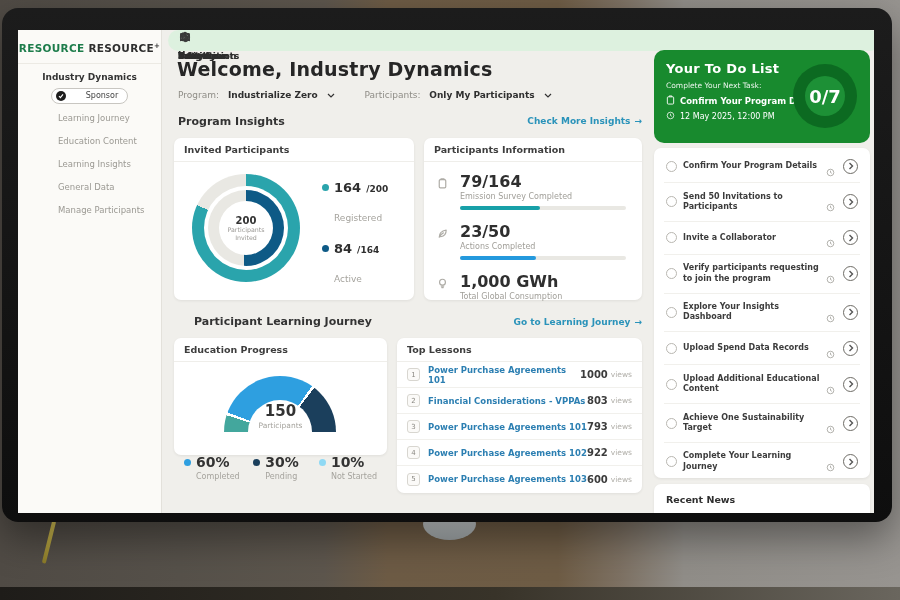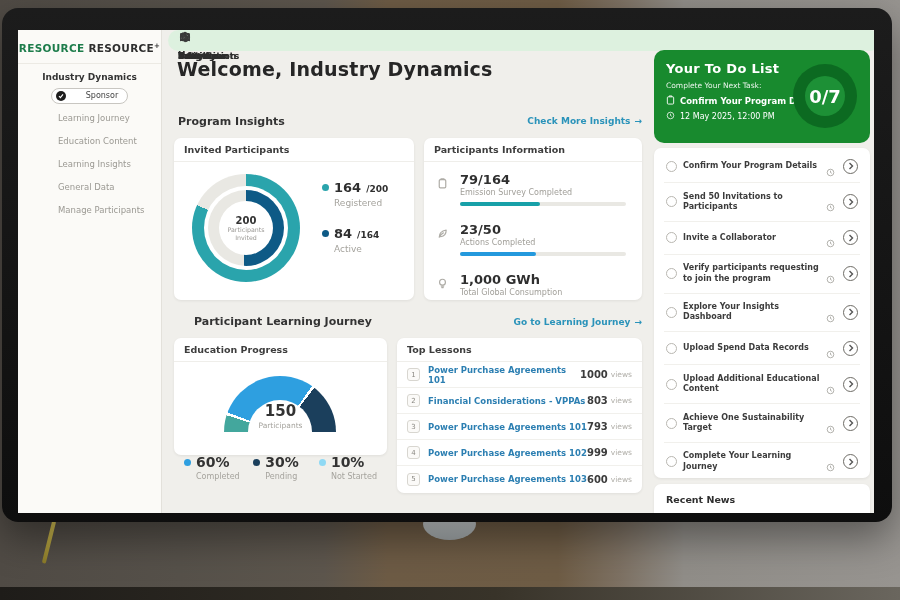--- a/index.html
+++ b/index.html
@@ -61,26 +61,26 @@
   .ring-i { width:76px; height:76px; border-radius:50%; display:flex; align-items:center; justify-content:center; }
   .ring-hole { width:54px; height:54px; border-radius:50%; background:#fff; display:flex; flex-direction:column; align-items:center; justify-content:center; text-align:center; }
   .d-val { font-size:10px; font-weight:bold; color:#333; }
   .d-lab { font-size:6.3px; color:#9b9995; width:46px; line-height:1.2; }
   .dlegend { position:absolute; left:148px; top:42px; }
   .dl-entry { margin-bottom:18px; }
   .dl-top { display:flex; align-items:baseline; gap:5px; }
   .dl-dot { width:7px; height:7px; border-radius:50%; align-self:center; }
   .dl-big { font-size:13px; font-weight:bold; color:#2f2f2f; }
   .dl-small { font-size:9px; font-weight:bold; color:#2f2f2f; }
-  .dl-lab { font-size:9px; color:#a5a39d; margin-left:12px; margin-top:3px; }
+  .dl-lab { font-size:9px; color:#a5a39d; margin-left:12px; margin-top:18px; }
 
   
   .stat { position:relative; margin:10px 10px 0 12px; padding-left:24px; height:40px; }
   .stat-ic { position:absolute; left:0; top:3px; width:13px; height:13px; }
-  .stat-value { font-size:13px; font-weight:bold; color:#2f2f2f; }
+  .stat-value { font-size:16px; font-weight:bold; color:#2f2f2f; }
   .stat-label { font-size:8px; color:#a09e98; margin-top:1px; }
   .bar { margin-top:5px; width:166px; height:4px; background:var(--track); border-radius:2px; }
   .bar-fill { height:100%; border-radius:2px; }
 
   
   .gauge { position:absolute; left:50px; top:38px; width:112px; height:56px; border-radius:112px 112px 0 0; }
   .gauge-hole { position:absolute; left:74px; top:62px; width:64px; height:32px; background:#fff; border-radius:64px 64px 0 0; }
   .gauge-center { position:absolute; left:0; width:100%; top:64px; text-align:center; }
   .g-val { font-size:15px; font-weight:bold; color:#333; }
   .g-lab { font-size:7.5px; color:#a5a39d; margin-top:1px; }
@@ -229,20 +229,36 @@
                 </svg>
               </span>
               <span>Settings</span>
             </div>
           </div>
       </div>
 
       <div class="main">
         <div class="welcome">Welcome, Industry Dynamics</div>
 
+        <div class="filters">
+          <div>
+            <span class="f-label">Program:</span>
+            <span class="f-value">Industrialize Zero</span>
+            <span class="f-chev"><svg width="8" height="5" viewBox="0 0 8 5">
+                  <polyline points="1,1 4,4 7,1" fill="none" stroke="#333" stroke-width="1.2"></polyline>
+                </svg></span>
+          </div>
+          <div>
+            <span class="f-label">Participants:</span>
+            <span class="f-value">Only My Participants</span>
+            <span class="f-chev"><svg width="8" height="5" viewBox="0 0 8 5">
+                  <polyline points="1,1 4,4 7,1" fill="none" stroke="#333" stroke-width="1.2"></polyline>
+                </svg></span>
+          </div>
+        </div>
 
         <div class="sec-title" style="left:16px; top:85px;">Program Insights</div>
         <div class="sec-link" style="top:86px; right:232px;">
           <span>Check More Insights</span><span class="arr">→</span>
         </div>
 
         <div class="card" style="left:12px; top:108px; width:240px; height:162px;">
           <div class="card-head">Invited Participants</div>
           <div class="donut">
             <div class="ring-o" id="ring-outer" style="background: conic-gradient(#2aa4ac 0 295.2deg, var(--track) 0);">
@@ -367,21 +383,21 @@
 </div>
               <div class="lesson-row">
   <span class="rank">3</span>
   <span class="lesson-title">Power Purchase Agreements 101</span>
   <span class="views">793</span>
   <span class="views-word">views</span>
 </div>
               <div class="lesson-row">
   <span class="rank">4</span>
   <span class="lesson-title">Power Purchase Agreements 102</span>
-  <span class="views">999</span>
+  <span class="views">922</span>
   <span class="views-word">views</span>
 </div>
               <div class="lesson-row">
   <span class="rank">5</span>
   <span class="lesson-title">Power Purchase Agreements 103</span>
   <span class="views">600</span>
   <span class="views-word">views</span>
 </div>
             </div>
         </div>

